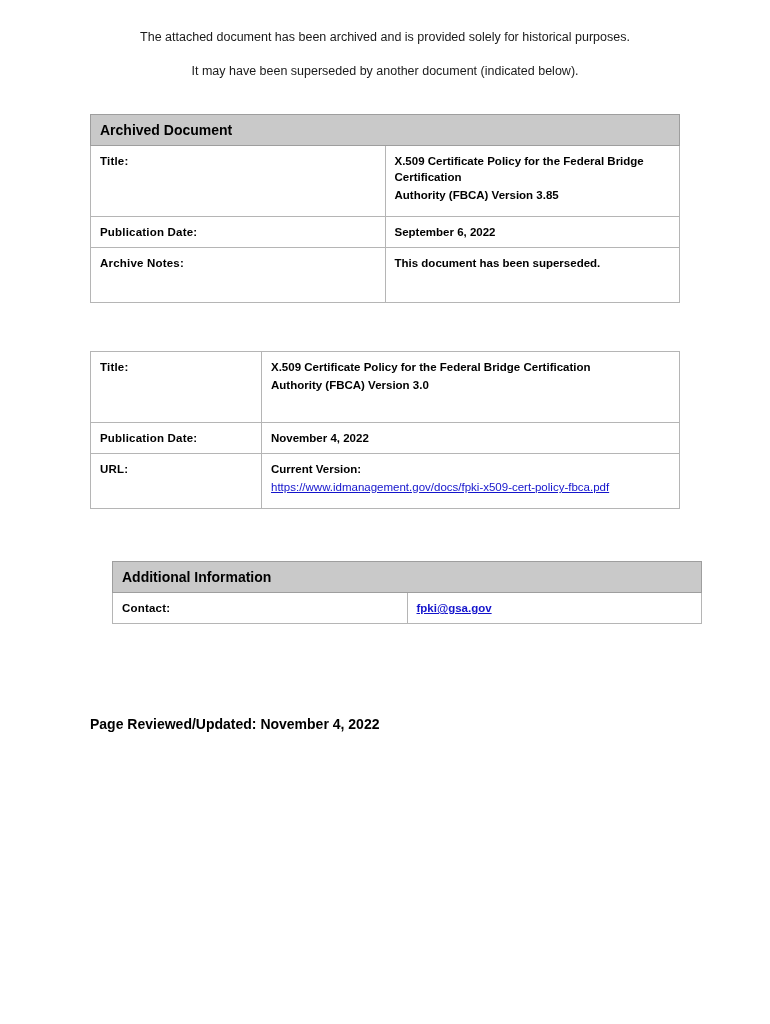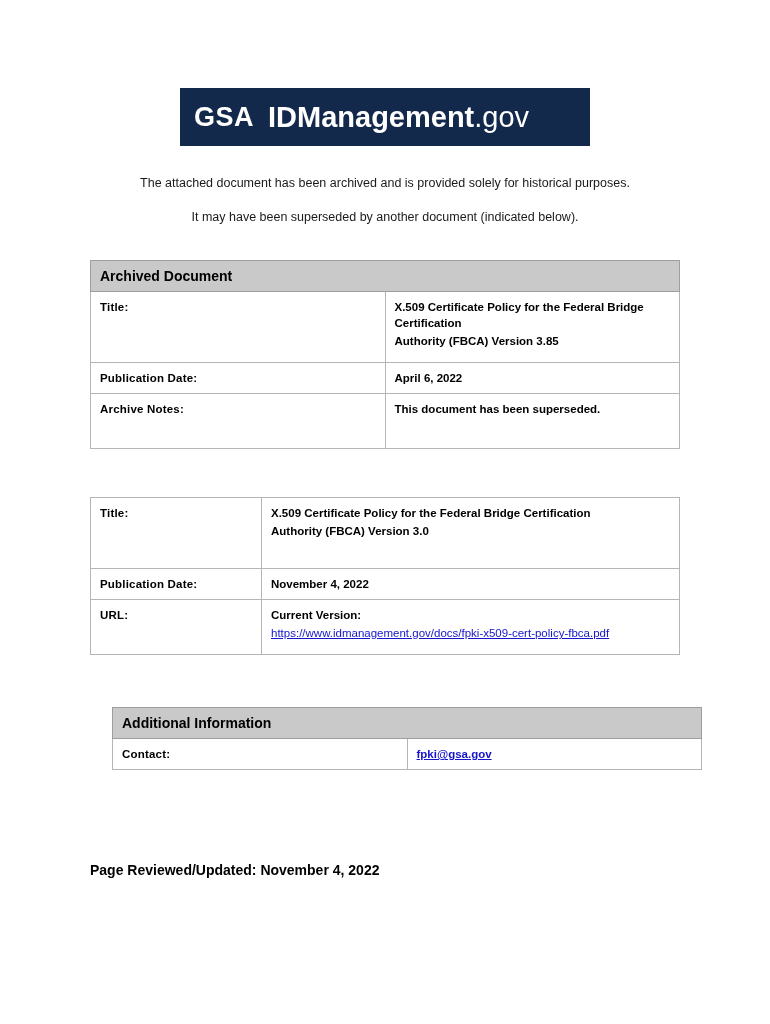--- a/index.html
+++ b/index.html
@@ -142,46 +142,40 @@
     font-size: 14px;
     font-weight: bold;
     color: #000;
   }
 </style>
 </head>
 <body>
 
 <div class="page">
 
-  <div class="logo-wrap">
-    <span class="logo-gsa">GSA</span>
-    <span class="logo-rest">
-      <span class="bold">IDManagement</span><span class="light">.gov</span>
-    </span>
-  </div>
 
   <p class="intro p1">The attached document has been archived and is provided solely for historical purposes.</p>
   <p class="intro p2">It may have been superseded by another document (indicated below).</p>
 
   <div class="tbl-block">
     <table class="tbl">
       <tbody>
           <tr>
         <th class="section-head" colspan="2">Archived Document</th>
       </tr>
       <tr>
         <td class="label tall">Title:</td>
         <td class="value tall">
           <span class="value-line">X.509 Certificate Policy for the Federal Bridge Certification</span>
           <span class="value-line sub">Authority (FBCA) Version 3.85</span>
         </td>
       </tr>
       <tr>
         <td class="label">Publication Date:</td>
-        <td class="value">April 6, 2022</td>
+        <td class="value">September 6, 2022</td>
       </tr>
       <tr>
         <td class="label tall-sm">Archive Notes:</td>
         <td class="value tall-sm">This document has been superseded.</td>
       </tr>
     </tbody>
       </table>
   </div>
 
   <div class="tbl-block second">

